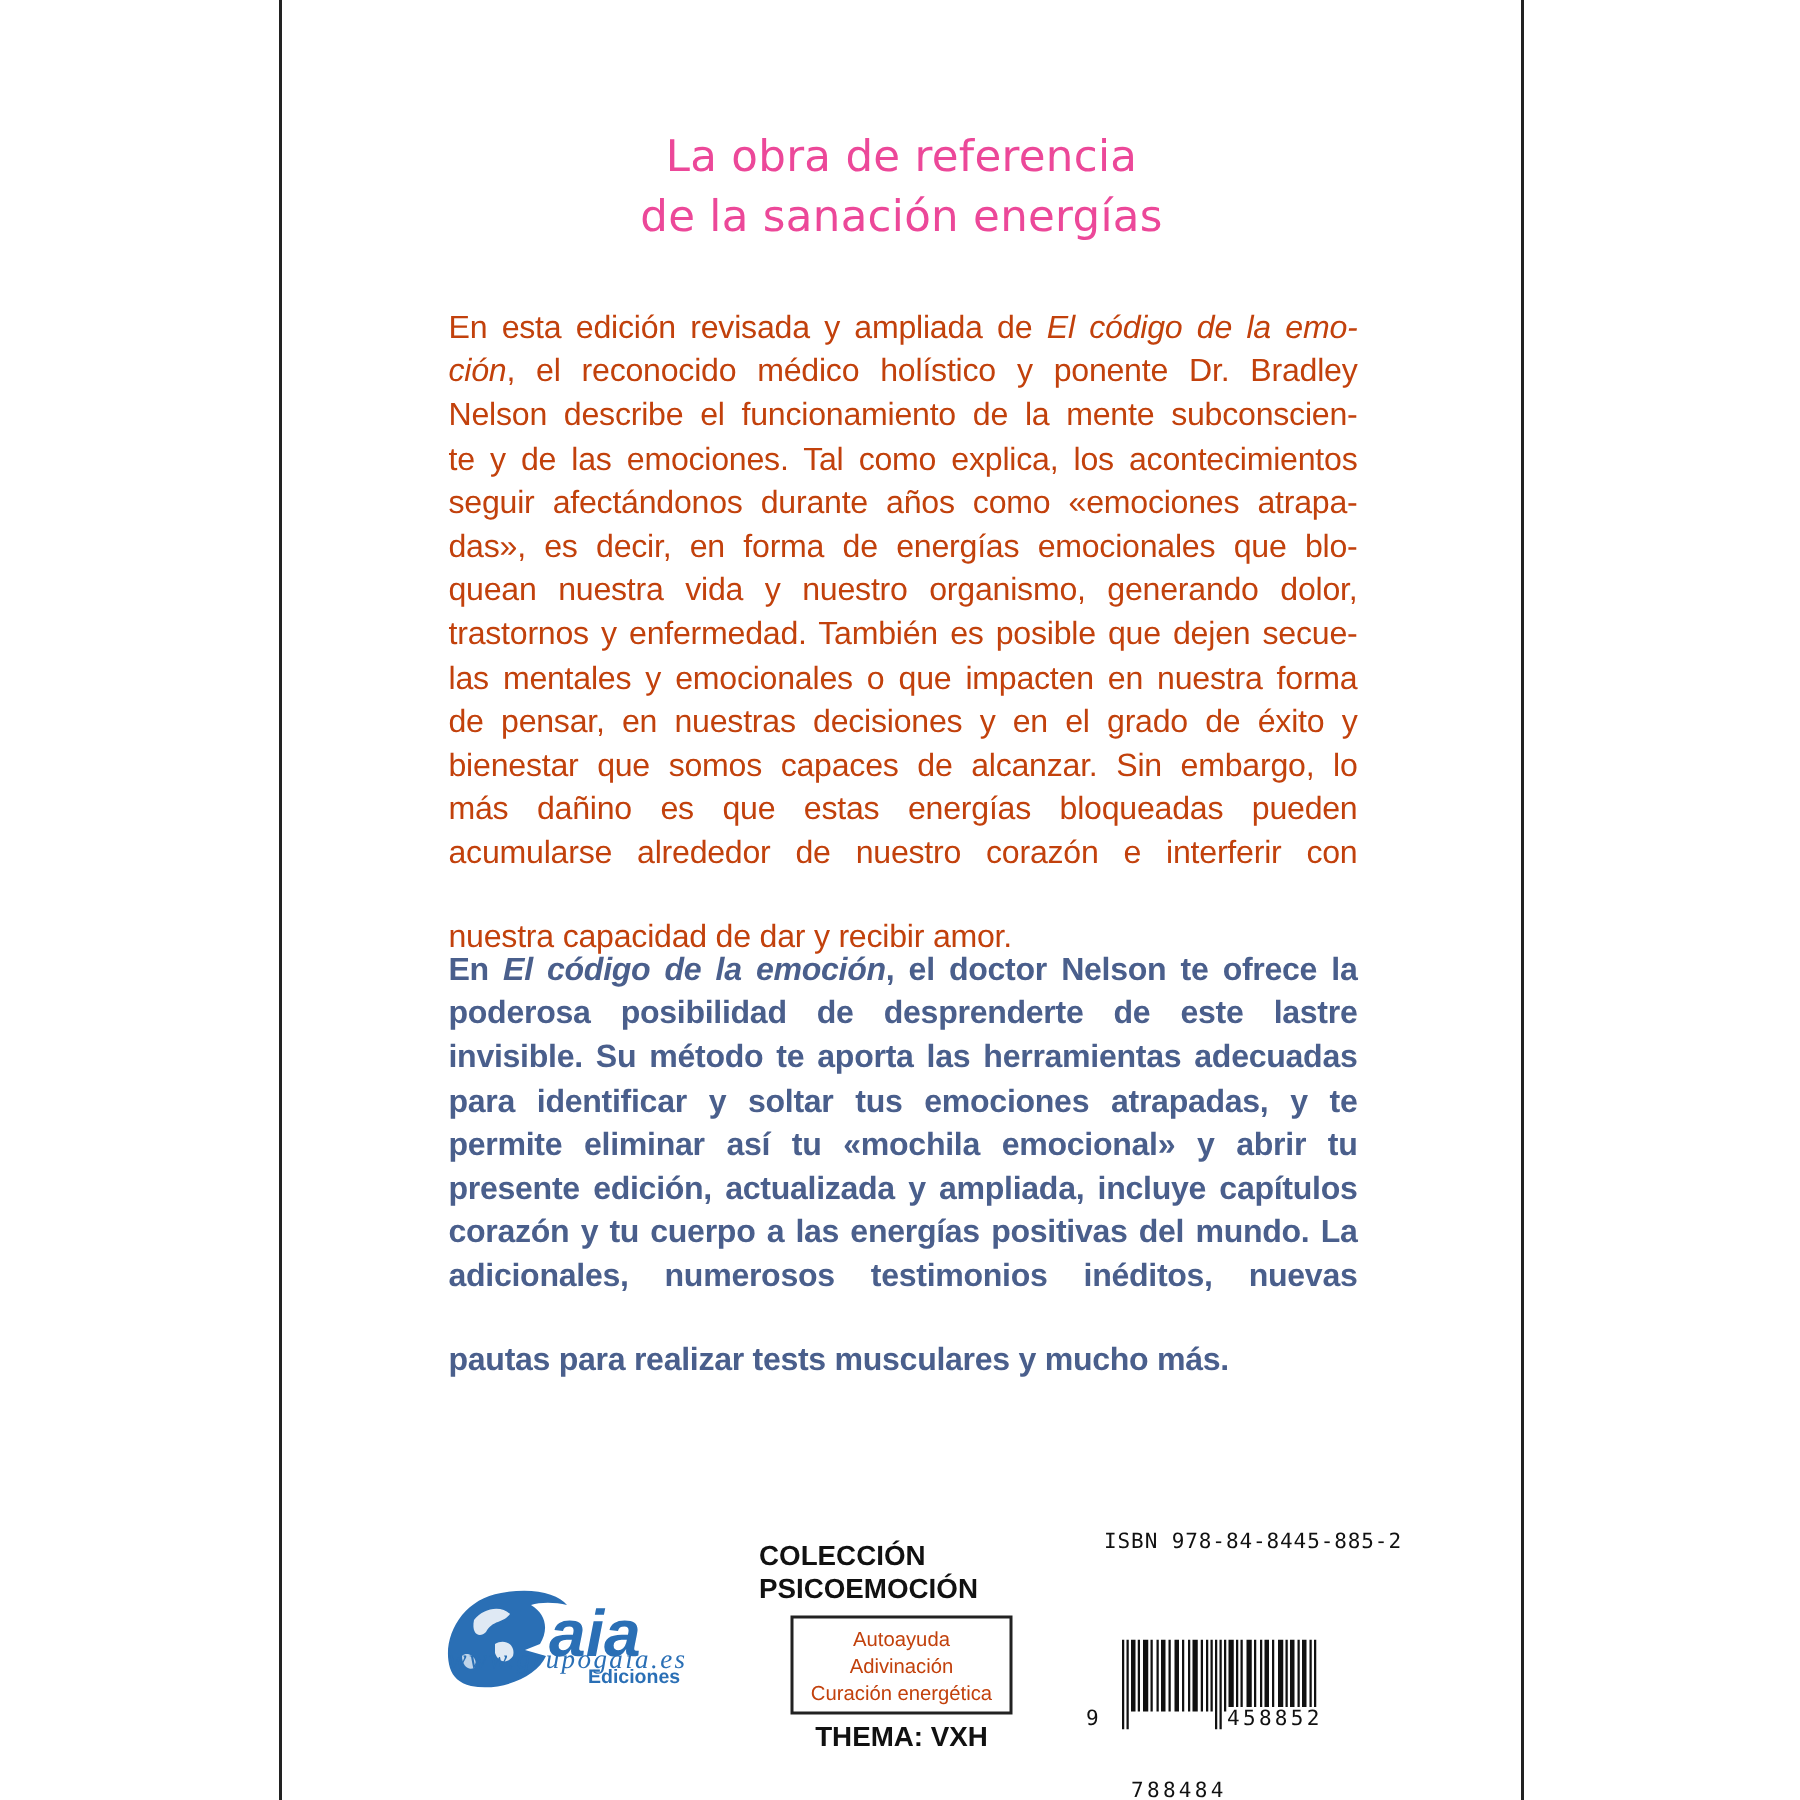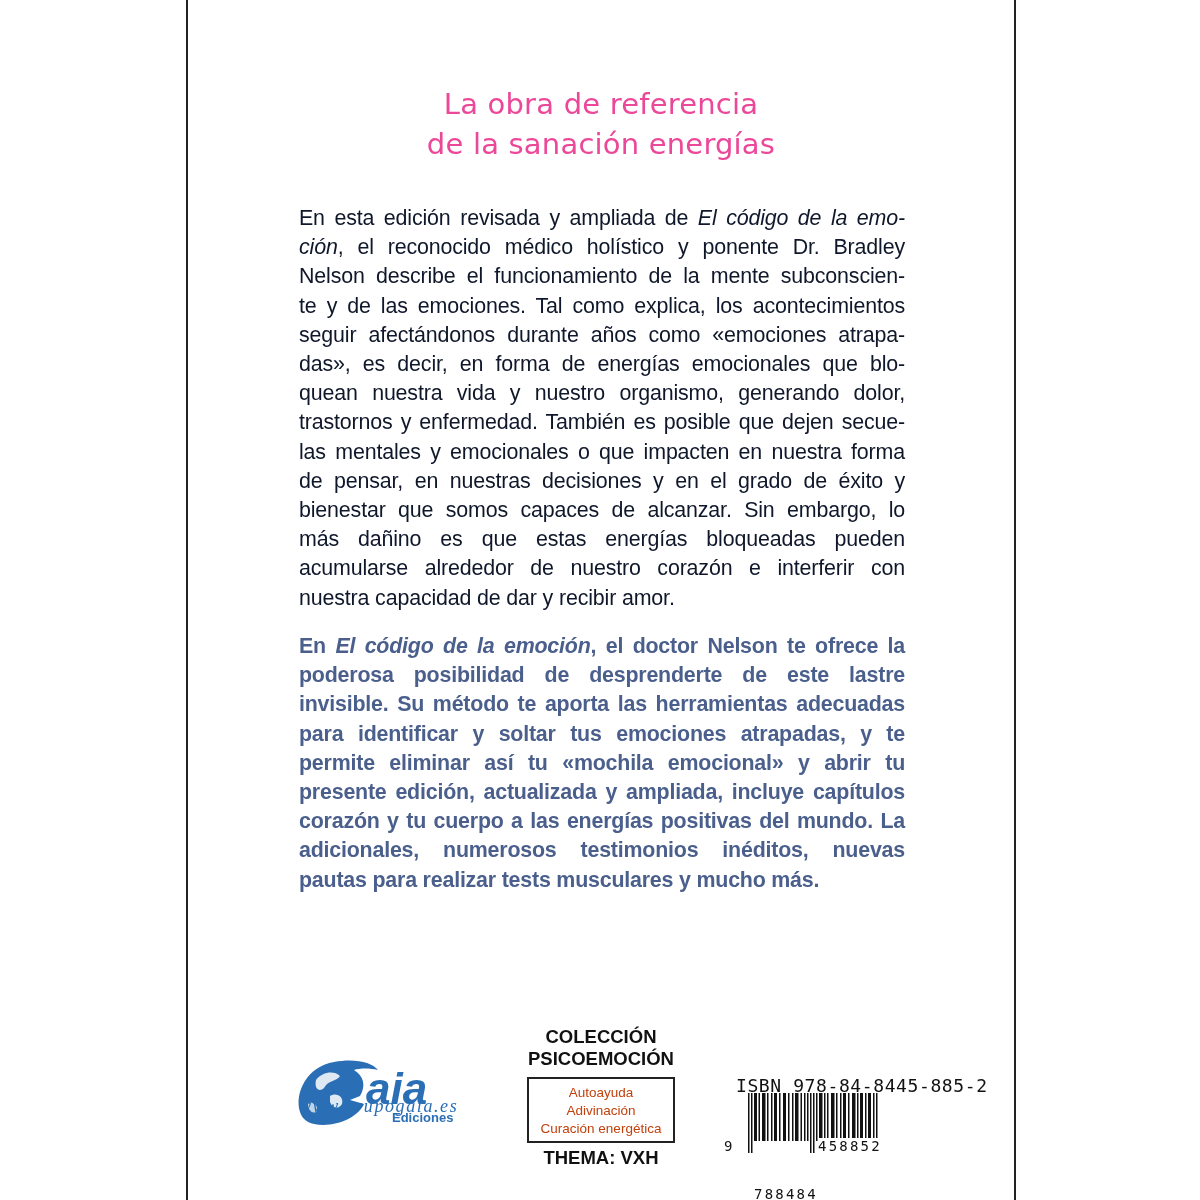--- a/index.html
+++ b/index.html
@@ -9,52 +9,52 @@
     border: 2px solid #222222; background: #ffffff;
   }
   .title {
     position: absolute; left: 0; right: 0; top: 84px; text-align: center;
     color: #ec4899; font-family: "DejaVu Sans", sans-serif; font-size: 29px; line-height: 40px;
     letter-spacing: 0.2px;
   }
   .title div { white-space: nowrap; }
   .body-text {
     position: absolute; left: 111px; width: 606px;
-    font-size: 21.4px; line-height: 29.2px; color: #0f172a;
+    font-size: 21.4px; line-height: 29.2px; color: #c2410c;
     text-align: justify; text-align-last: left;
     font-family: "Liberation Sans", sans-serif;
   }
   .p1 { top: 204px; letter-spacing: -0.15px; }
   .p2 { top: 632px; color: #4a5f8c; font-weight: bold; letter-spacing: -0.2px; }
   .p3 { top: 901px; letter-spacing: -0.25px; }
   .line { display: block; white-space: nowrap; text-align: justify; text-align-last: justify; }
-  .line.last { text-align-last: left; }
+  .line.last { text-align-last: left; margin-top: 26px; }
   em { font-style: italic; }
 
   .logo { position: absolute; left: 106px; top: 1052px; width: 170px; height: 88px; }
   .url {
     position: absolute; left: 111px; top: 1096px; font-family: "Liberation Serif", serif;
     font-style: italic; color: #2a6fb5; font-size: 18px; letter-spacing: 1.6px;
   }
   .collection {
-    position: absolute; left: 318px; top: 1026px; width: 190px; text-align: center;
+    position: absolute; left: 318px; top: 1026px; width: 190px; 
     font-weight: bold; color: #111; font-size: 18.5px; line-height: 22px;
   }
   .cat-box {
     position: absolute; left: 339px; top: 1077px; width: 148px; height: 66px;
     border: 2px solid #222; text-align: center; font-size: 13.5px; line-height: 18px;
     color: #c2410c; padding-top: 5px; box-sizing: border-box;
   }
   .thema {
     position: absolute; left: 318px; top: 1147px; width: 190px; text-align: center;
     font-weight: bold; font-size: 18.5px; color: #111;
   }
   .isbn-label {
-    position: absolute; left: 548px; top: 1075px; font-family: "DejaVu Sans Mono", monospace;
-    font-size: 18px; color: #111; letter-spacing: 0.6px; white-space: nowrap; text-align: right;
+    position: absolute; left: 548px; top: 1020px; font-family: "DejaVu Sans Mono", monospace;
+    font-size: 14px; color: #111; letter-spacing: 0.6px; white-space: nowrap; text-align: right;
   }
   .barcode { position: absolute; left: 556px; top: 1093px; width: 140px; height: 60px; }
   .bar-digits {
     position: absolute; top: 1138px; font-family: "DejaVu Sans Mono", monospace;
     font-size: 14px; color: #111; background: #fff; letter-spacing: 2.2px; white-space: nowrap;
   }
 </style>
 </head>
 <body>
 

